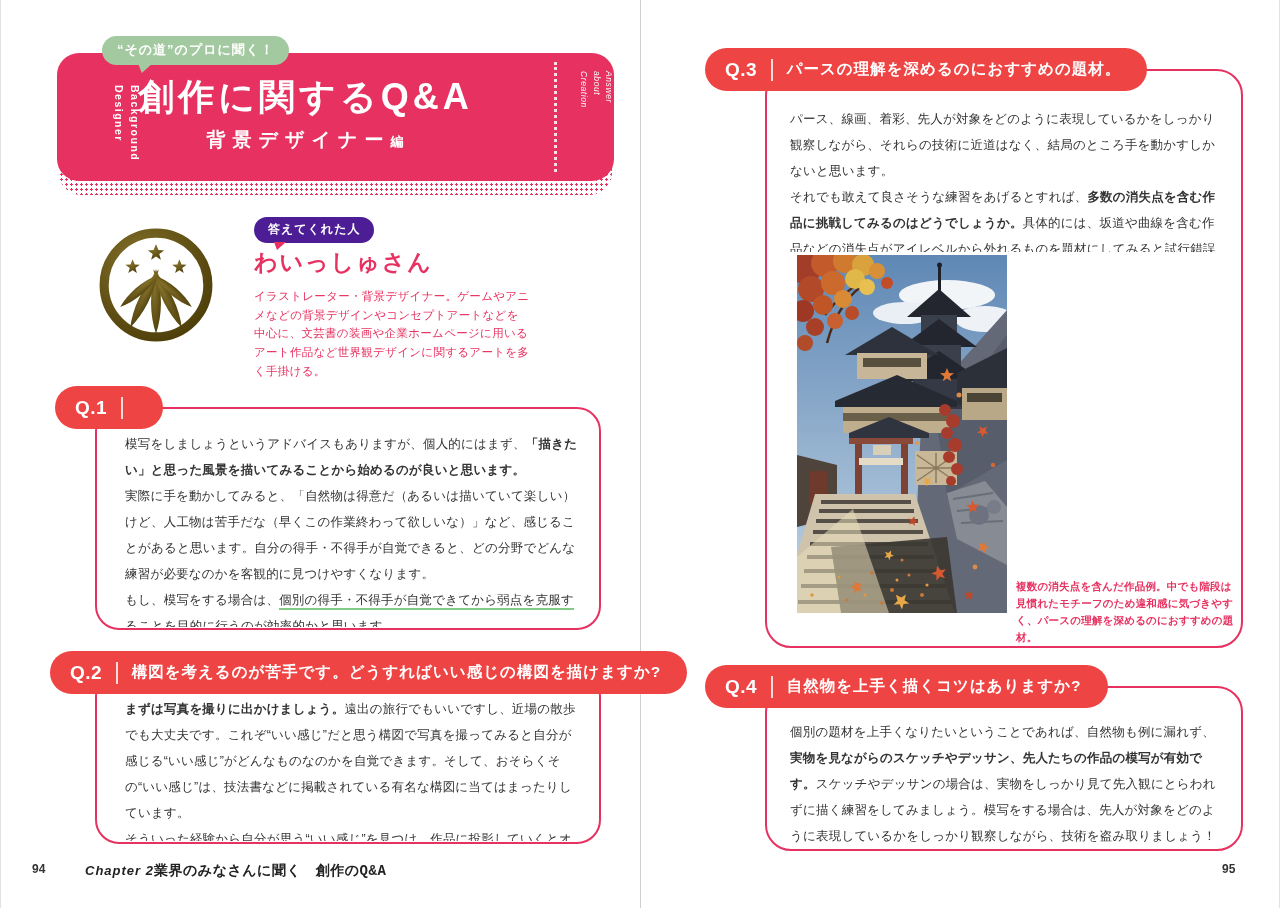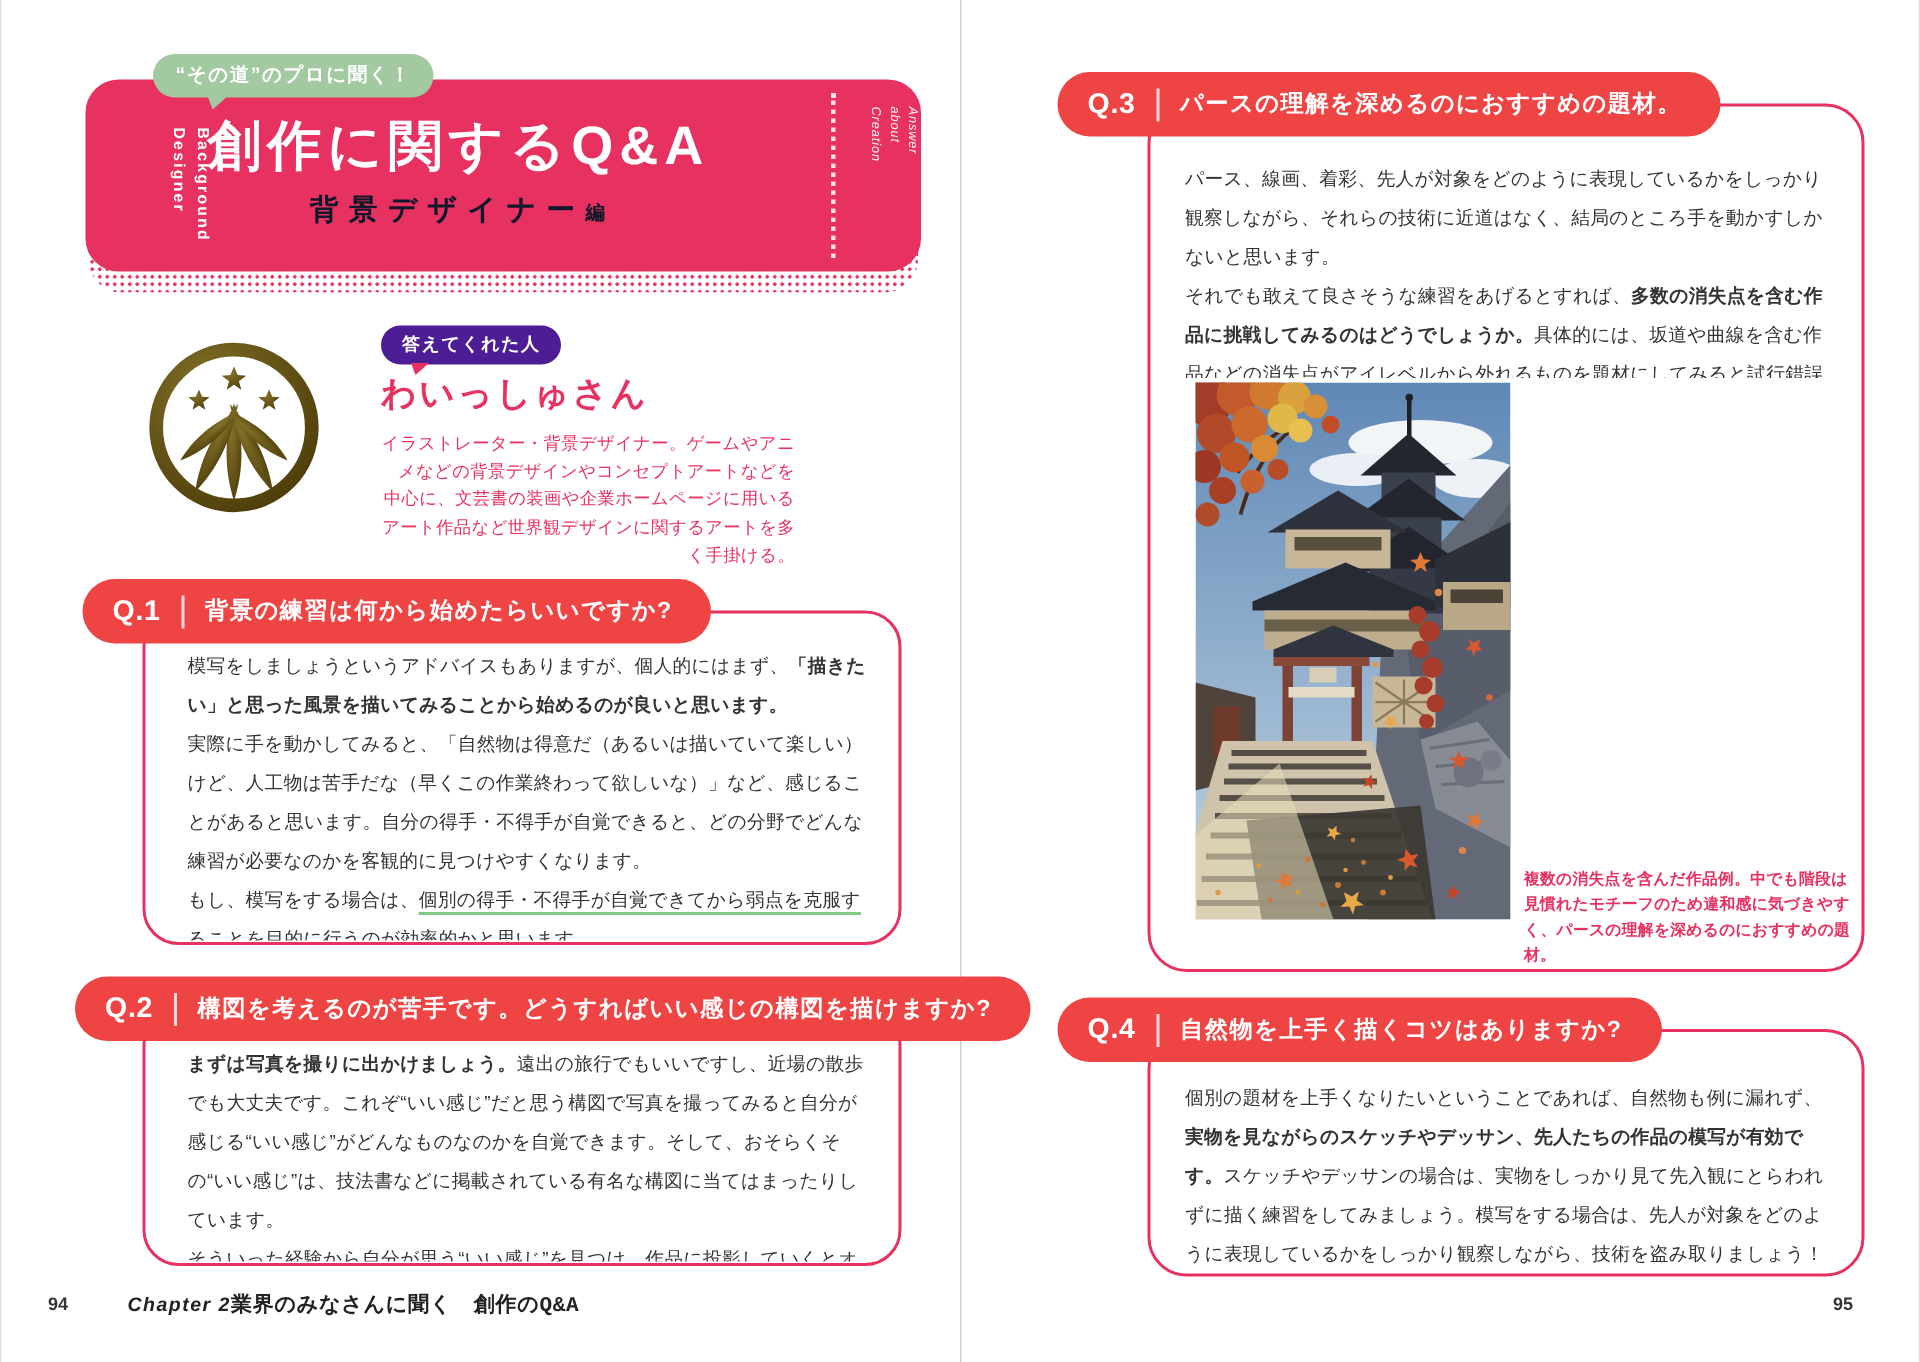--- a/index.html
+++ b/index.html
@@ -17,42 +17,42 @@
   .banner { position:absolute; left:45px; top:53px; width:557px; height:128px;
     background:#e73261; border-radius:22px;margin-left:12px; }
   .tagline { position:absolute; left:45px; top:-17px; background:#a3c9a0; color:#fff;
     font-size:13px; font-weight:bold; padding:5px 15px 6px; border-radius:15px;
     white-space:nowrap; letter-spacing:1px; }
   .tagline::after { content:""; position:absolute; left:36px; bottom:-8px; width:15px;
     height:10px; background:#a3c9a0; clip-path:polygon(0 0,100% 0,25% 100%); }
   .banner-title { position:absolute; left:50px; right:110px; top:20px; text-align:center;
     color:#fff; font-size:36px; font-weight:bold; letter-spacing:4px; white-space:nowrap; }
   .banner-subtitle { position:absolute; left:50px; right:110px; top:74px; text-align:center;
-    color:#0f172a; font-size:19px; font-weight:bold; letter-spacing:7px; white-space:nowrap; }
+    color:#ffffff; font-size:19px; font-weight:bold; letter-spacing:7px; white-space:nowrap; }
   .banner-subtitle .suffix { font-size:13px; letter-spacing:1px; }
   .vert { position:absolute; color:#fff; white-space:pre-line; transform:rotate(90deg);
     transform-origin:top left; }
   .vert-left { left:86px; top:32px; font-size:10.5px; font-weight:bold; letter-spacing:1.5px;
     line-height:1.55; }
   .vert-right { left:584px; top:18px; font-size:8.5px; font-style:italic; letter-spacing:0.6px;
     line-height:1.5; opacity:.95; }
   .perforation { position:absolute; left:497px; top:9px; bottom:9px; width:0;
     border-left:3px dotted rgba(255,255,255,.85); }
 
   
   .avatar { position:absolute; left:95px; top:224px; width:122px; height:122px; }
   .badge { position:absolute; left:254px; top:217px; background:#4c1d95; color:#fff;
     font-size:12px; font-weight:bold; padding:4px 14px 5px; border-radius:14px;
     letter-spacing:1px; white-space:nowrap; }
   .badge::after { content:""; position:absolute; left:20px; bottom:-7px; width:12px; height:8px;
     background:#e73261; clip-path:polygon(0 0,100% 0,25% 100%); }
   .profile-name { position:absolute; left:254px; top:247px; color:#e73261; font-size:23px;
     font-weight:bold; letter-spacing:2px; }
   .profile-bio { position:absolute; left:254px; top:287px; width:276px; color:#e73261;
-    font-size:11.5px; font-weight:500; line-height:1.62; letter-spacing:0.3px;text-align:right; }
+    font-size:11.5px; font-weight:500; line-height:1.62; letter-spacing:0.3px; }
 
   
   .qbubble { position:absolute; height:43px; background:#ef4444; border-radius:22px;
     display:inline-flex; align-items:center; padding:0 26px 0 20px; z-index:3;
     white-space:nowrap; }
   .qid { color:#fff; font-size:19px; font-weight:bold; letter-spacing:0.5px; }
   .qdiv { width:1.5px; height:22px; background:rgba(255,255,255,.8); margin:0 14px; }
   .qq { color:#fff; font-size:15.5px; font-weight:bold; letter-spacing:1px; }
   .abox { position:absolute; border:2.5px solid #e73261; border-radius:24px; background:#fff;
     z-index:1; }
@@ -112,21 +112,20 @@
     </g>
   </svg>
   <div class="badge">答えてくれた人</div>
   <div class="profile-name">わいっしゅさん</div>
   <div class="profile-bio">イラストレーター・背景デザイナー。ゲームやアニメなどの背景デザインやコンセプトアートなどを中心に、文芸書の装画や企業ホームページに用いるアート作品など世界観デザインに関するアートを多く手掛ける。</div>
 
   <div class="abox" style="left:95px;top:407px;width:506px;height:223px"></div>
   <div class="qbubble" style="left:55px;top:386px">
     <span class="qid">Q.1</span>
     <span class="qdiv"></span>
-    <span class="qq">背景の練習は何から始めたらいいですか?</span>
   </div>
   <div class="answer" style="left:125px;top:431px;width:455px;height:196px"><span>模写をしましょうというアドバイスもありますが、個人的にはまず、</span><span class="b">「描きたい」と思った風景を描いてみることから始めるのが良いと思います。</span><span>
 実際に手を動かしてみると、「自然物は得意だ（あるいは描いていて楽しい）けど、人工物は苦手だな（早くこの作業終わって欲しいな）」など、感じることがあると思います。自分の得手・不得手が自覚できると、どの分野でどんな練習が必要なのかを客観的に見つけやすくなります。
 もし、模写をする場合は、</span><span class="u">個別の得手・不得手が自覚できてから弱点を克服すること</span><span>を目的に行うのが効率的かと思います。</span></div>
 
   <div class="abox" style="left:95px;top:672px;width:506px;height:172px"></div>
   <div class="qbubble" style="left:50px;top:651px">
     <span class="qid">Q.2</span>
     <span class="qdiv"></span>
     <span class="qq">構図を考えるのが苦手です。どうすればいい感じの構図を描けますか?</span>

